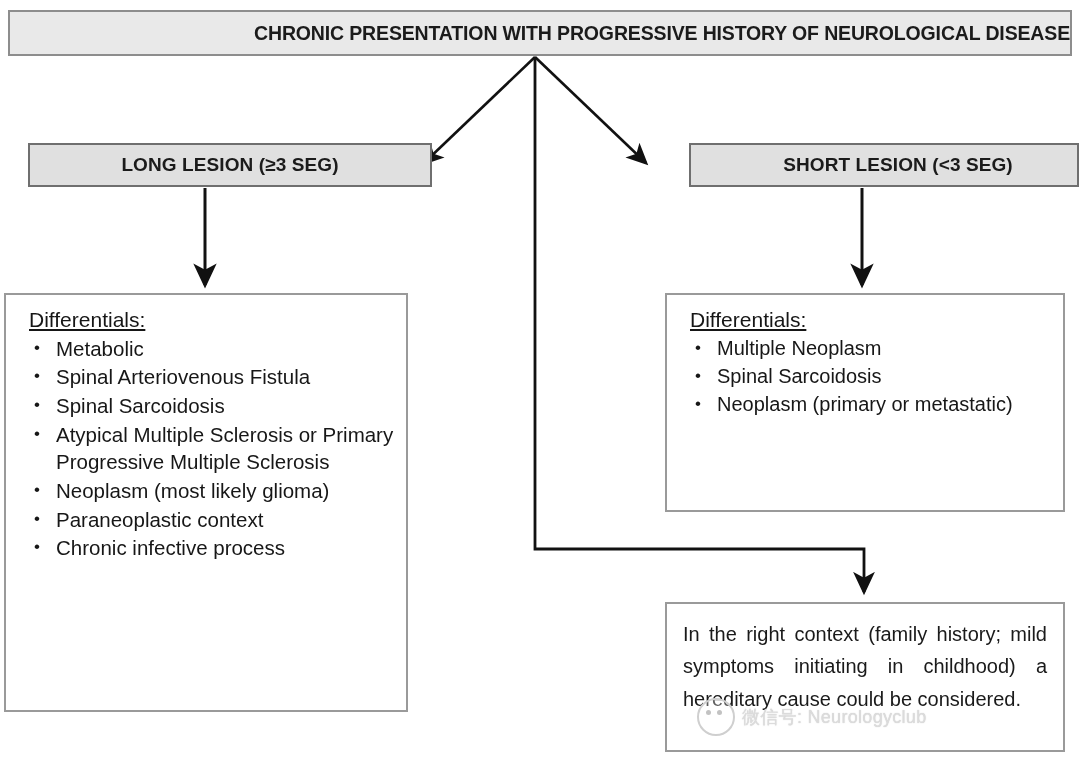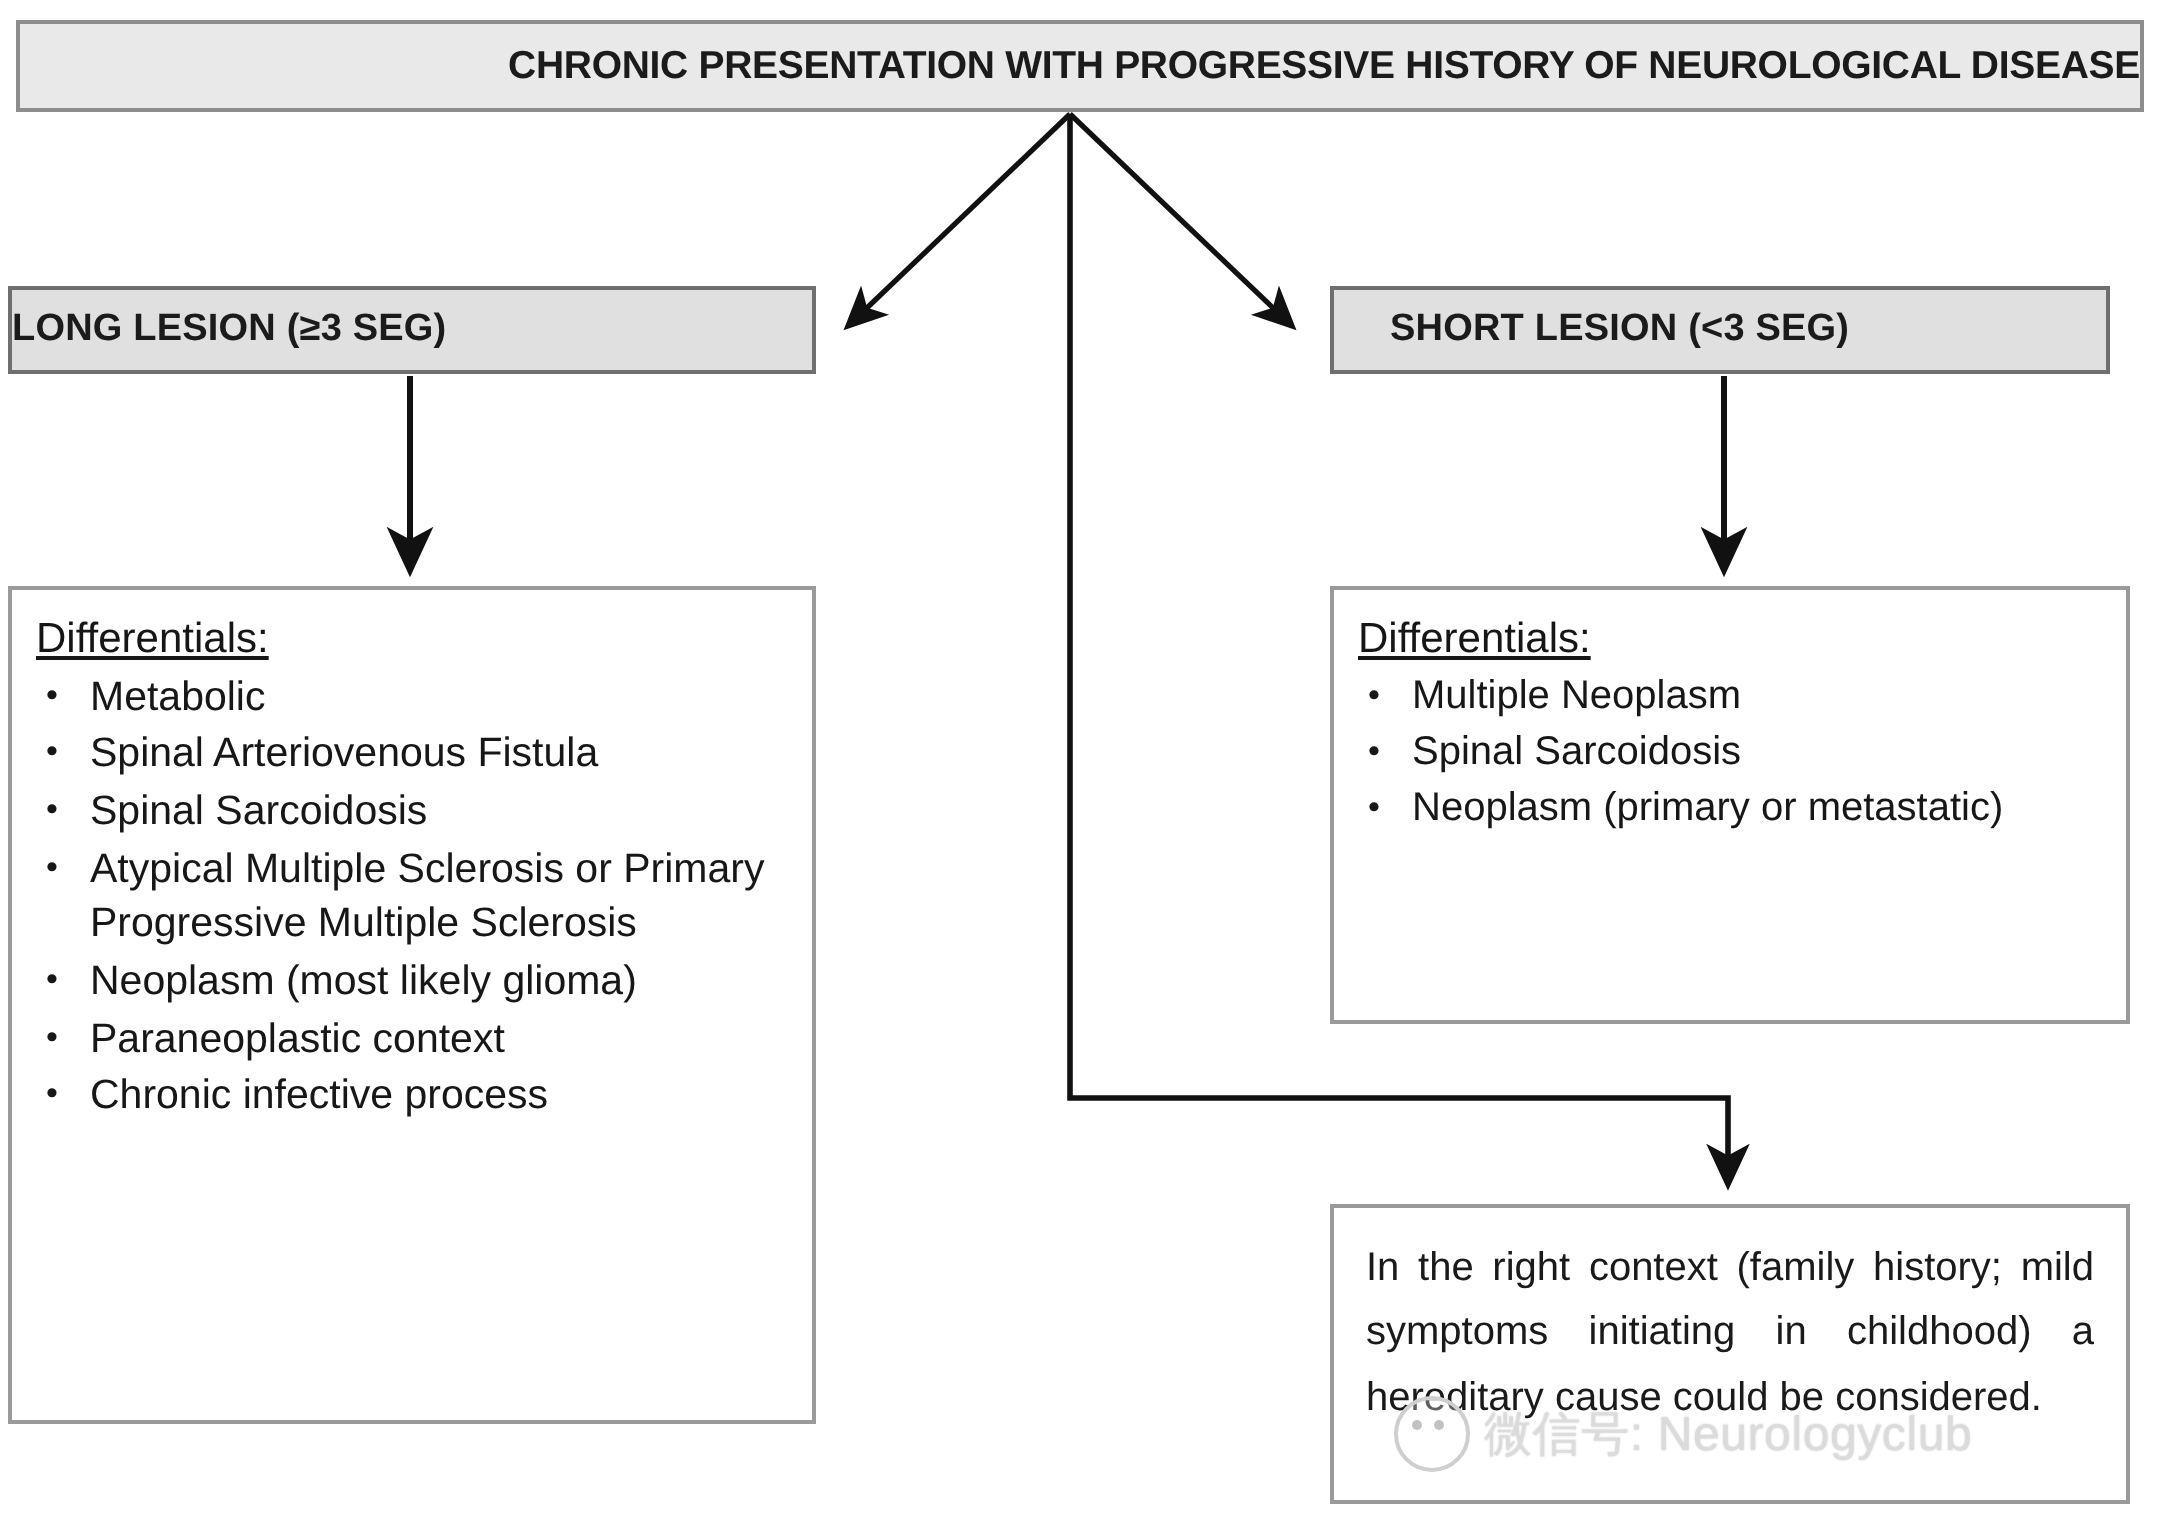--- a/index.html
+++ b/index.html
@@ -52,37 +52,39 @@
     color: #1b1b1b;
     white-space: nowrap;
   }
 
   
   .lesion-box {
     background: #e0e0e0;
     border: 2px solid #6f6f6f;
     display: flex;
     align-items: center;
+    justify-content: center;
     height: 44px;
+    margin-left: 24px;
   }
   .lesion-box .txt {
     font-size: 19px;
     font-weight: 600;
     color: #1b1b1b;
     letter-spacing: 0.1px;
     white-space: nowrap;
   }
   .lesion-long  { left: 4px;   top: 143px; width: 404px; }
   .lesion-short { left: 665px; top: 143px; width: 390px; padding-left: 28px; }
 
   
   .panel {
     background: #ffffff;
     border: 2px solid #9a9a9a;
-    padding: 12px 10px 8px 12px;
+    padding: 12px 10px 8px 23px;
   }
   .panel-left   { left: 4px;   top: 293px; width: 404px; height: 419px; }
   .panel-right  { left: 665px; top: 293px; width: 400px; height: 219px; }
   .panel-context{ left: 665px; top: 602px; width: 400px; height: 150px;
                   padding: 14px 16px 10px 16px; }
 
   .panel-heading {
     font-size: 21px;
     color: #161616;
     text-decoration: underline;
@@ -154,21 +156,21 @@
     position: absolute;
     width: 5px;
     height: 5px;
     border-radius: 50%;
     background: #c2c2c2;
     top: 10px;
   }
   .watermark .wm-icon::before { left: 7px; }
   .watermark .wm-icon::after  { left: 18px; }
   .watermark .wm-text {
-    font-size: 24px;
+    font-size: 18px;
     color: rgba(220,220,220,0.92);
     white-space: nowrap;
     letter-spacing: 0.3px;
     text-shadow: 0 0 1px rgba(150,150,150,0.55);
   }
 </style>
 </head>
 <body>
 
 <div id="canvas">

